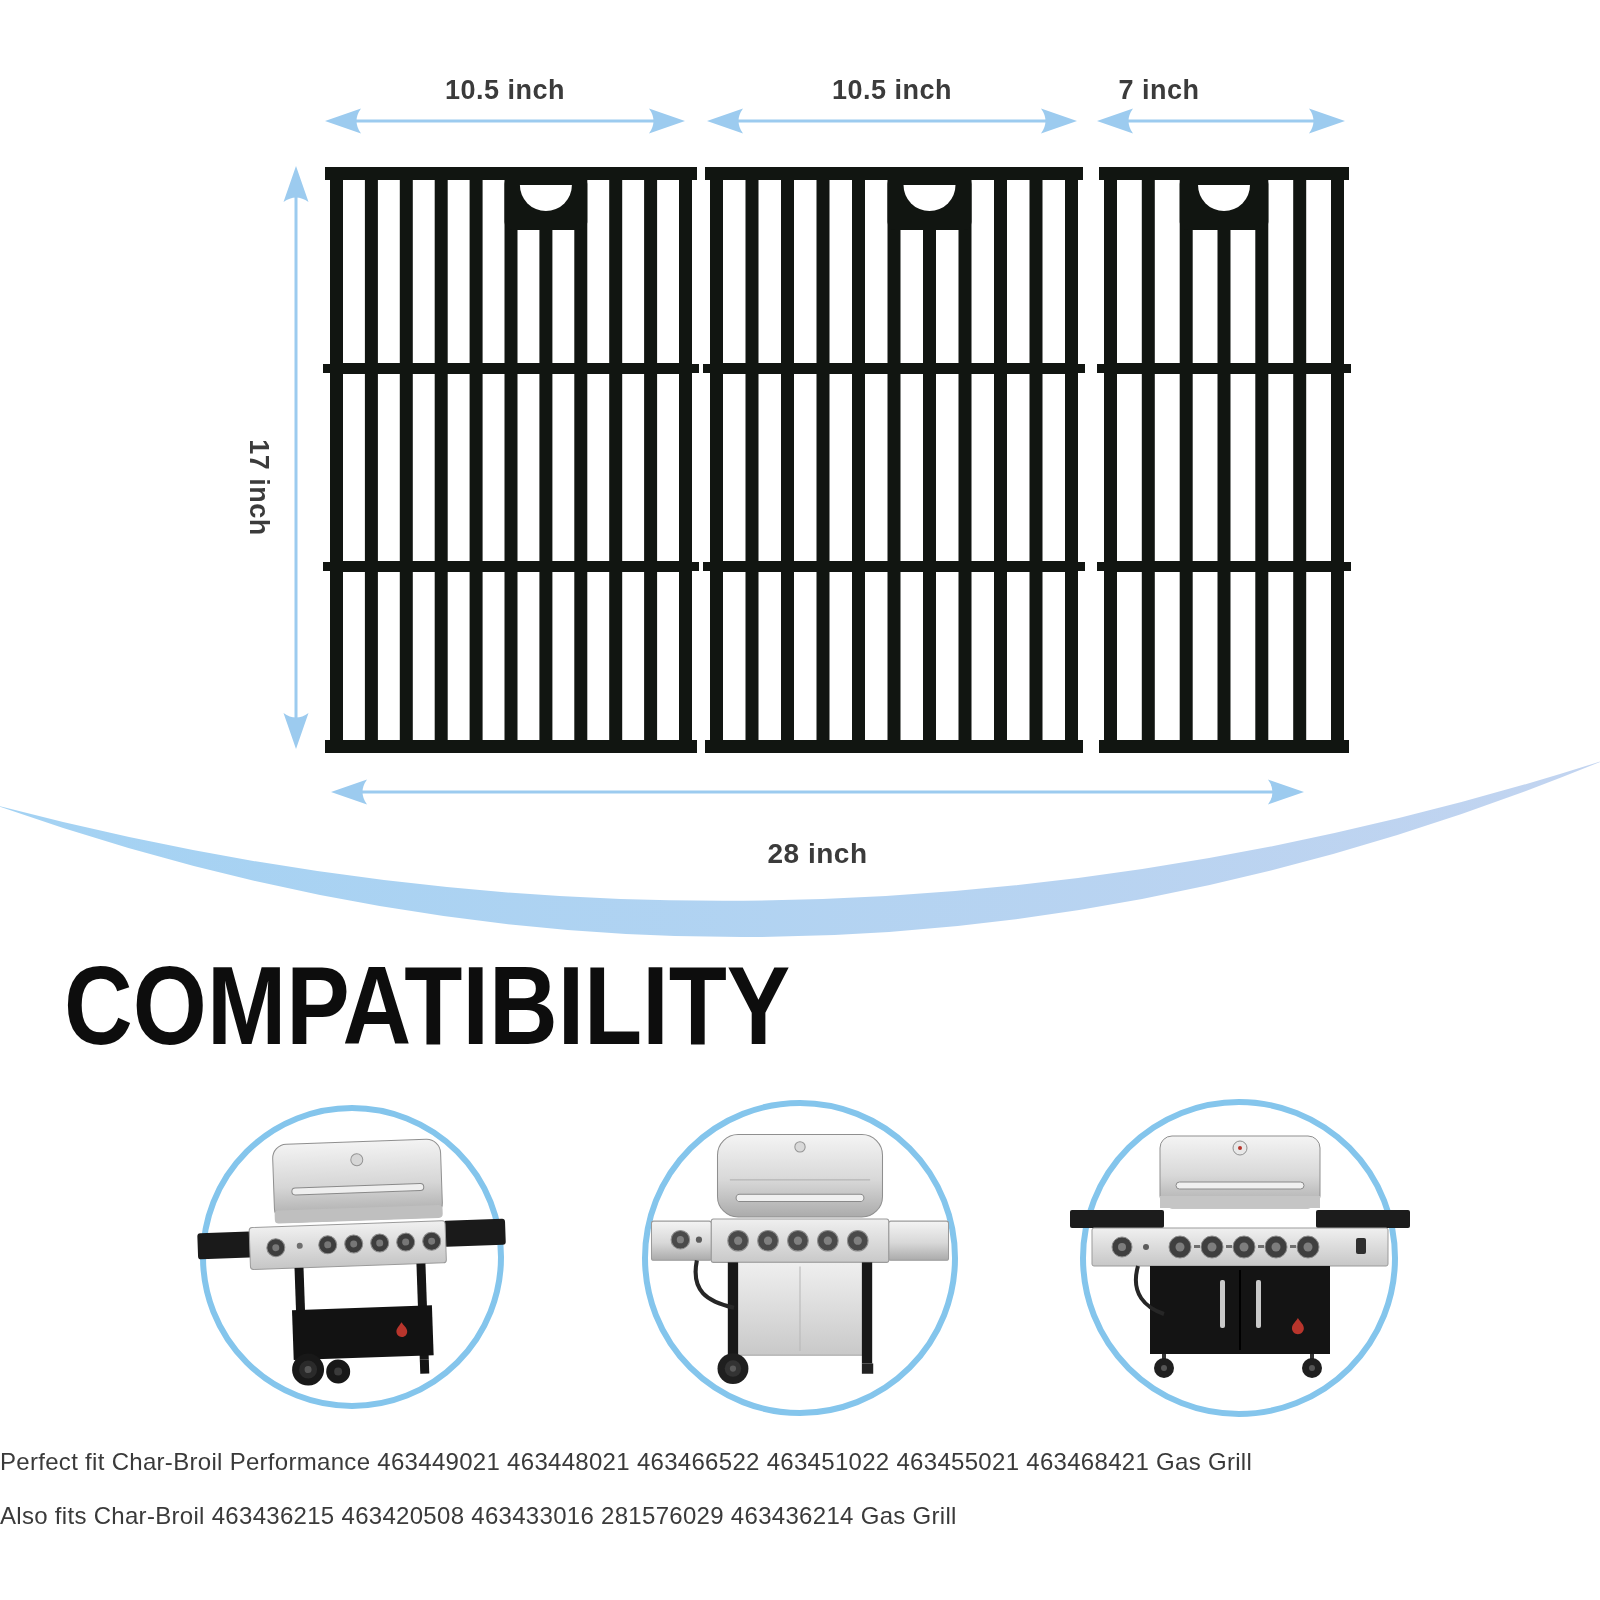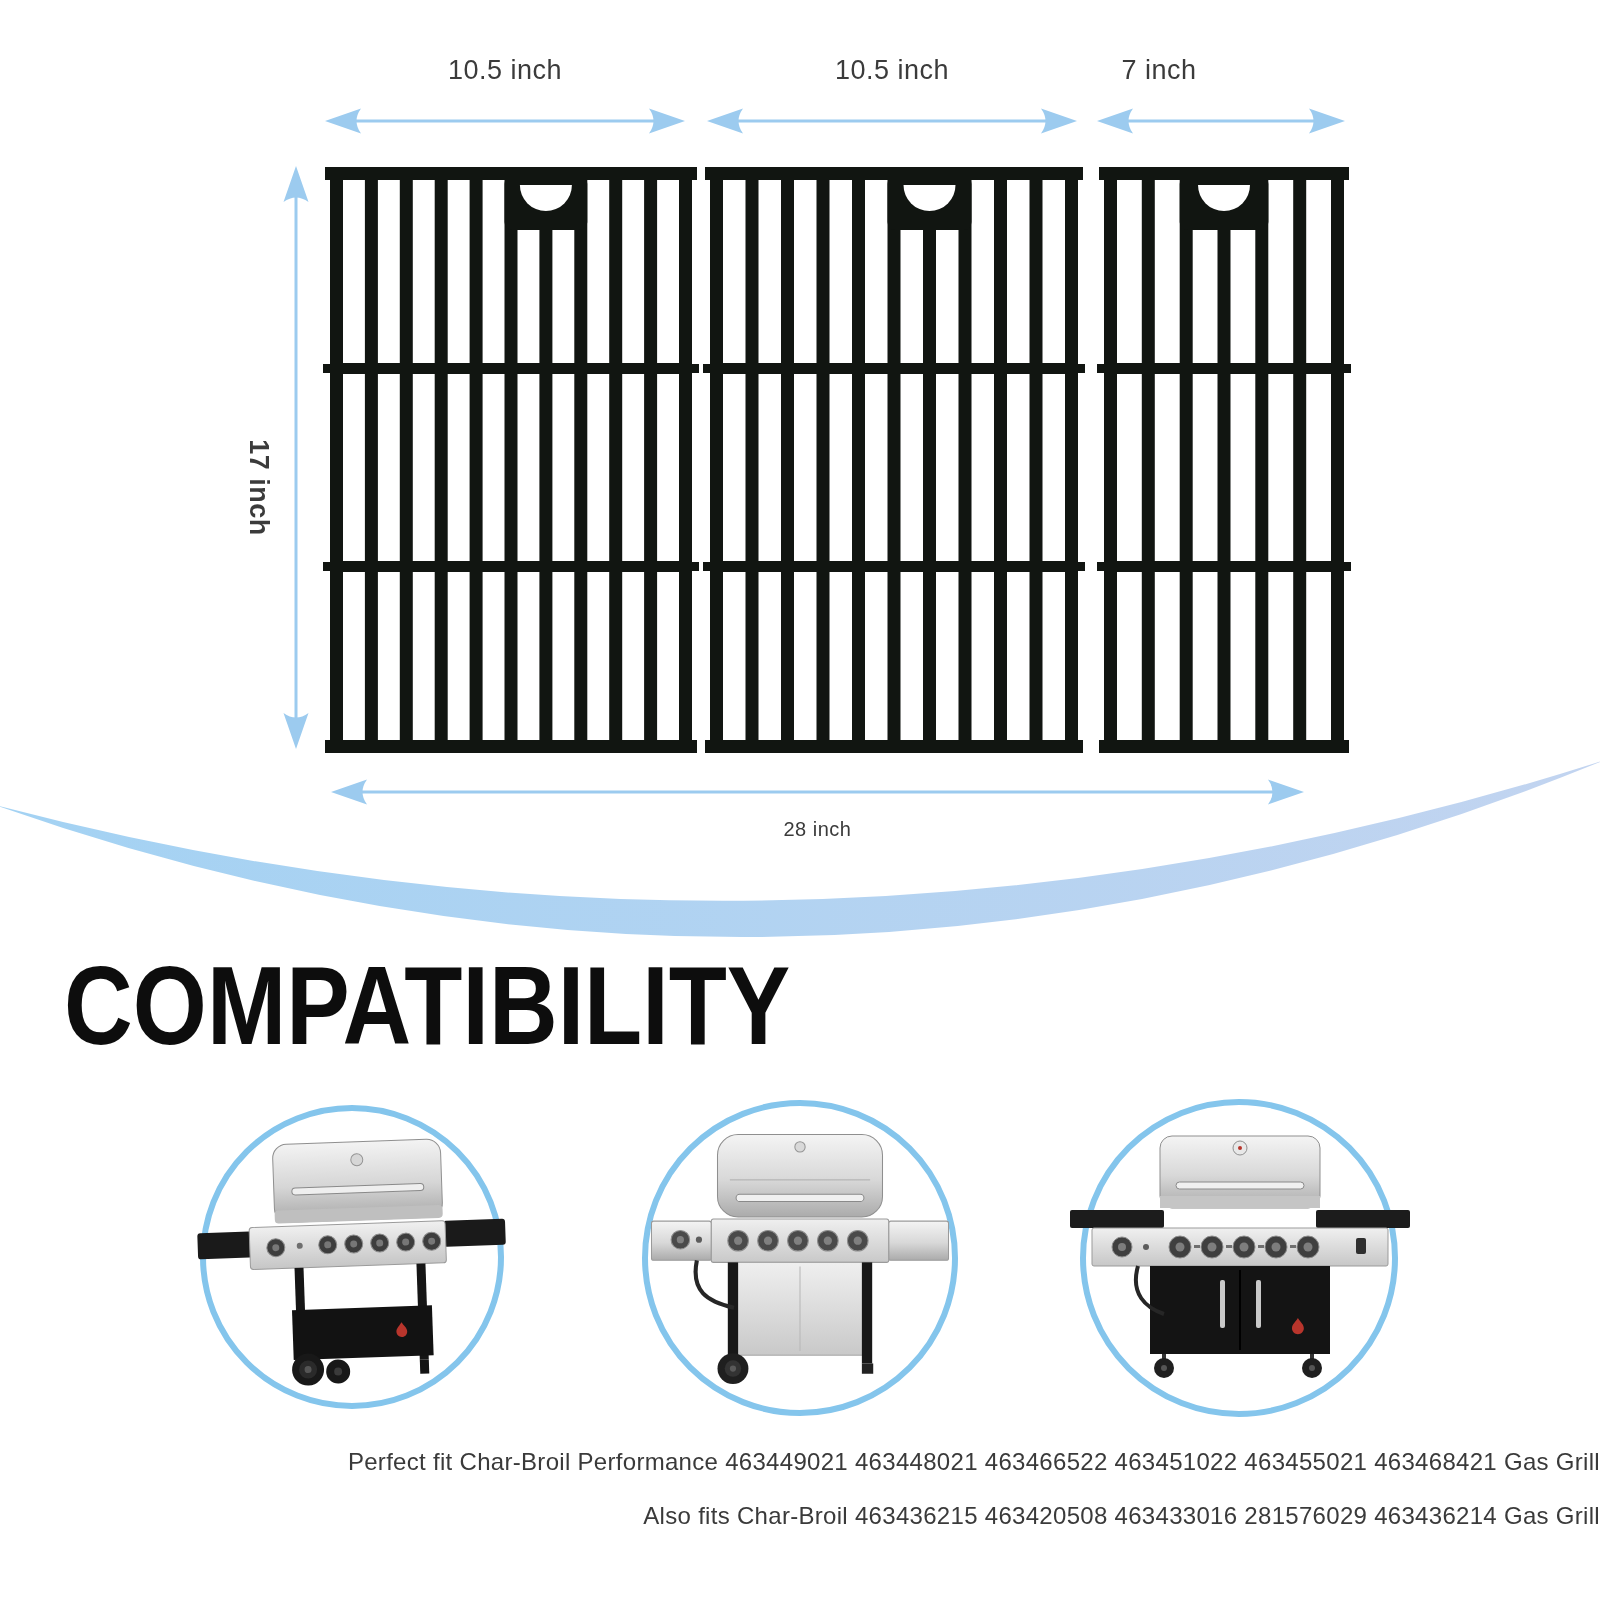--- a/index.html
+++ b/index.html
@@ -1,44 +1,44 @@
 <!DOCTYPE html>
 <html style="--arrow-blue: #9ccbef; --swoosh-left: #a3d2f3; --swoosh-right: #c2d4f0; --ring-blue: #84c5ec; --grate-black: #111511; --label-gray: #3b3b3b; --title-black: #0d0d0d; --footer-gray: #3a3a3a; --flame-red: #b8352c;"><head>
 <meta charset="utf-8">
 <style>
   html,body{margin:0;padding:0;background:#fff;}
   .canvas{
     position:relative;width:1600px;height:1600px;background:#fff;overflow:hidden;
     font-family:"Liberation Sans", sans-serif;
   }
   .dim-label{
-    position:absolute;font-weight:normal;font-size:27px;color:var(--label-gray,#3b3b3b);
-    text-align:center;letter-spacing:.5px;
-  }
-  .dim-label-total{font-size:20px;}
+    position:absolute;font-weight:bold;font-size:27px;color:var(--label-gray,#3b3b3b);
+    text-align:center;letter-spacing:.5px;margin-top:20px;
+  }
+  .dim-label-total{font-size:28px;}
   .dim-label-vertical{
     position:absolute;left:158px;top:472px;width:200px;text-align:center;
     font-weight:bold;font-size:27px;color:var(--label-gray,#3b3b3b);
     transform:rotate(90deg);letter-spacing:.5px;
   }
   .arrow-svg,.grate-svg,.swoosh-svg{position:absolute;overflow:visible;}
   .title{
     position:absolute;left:0;right:0;top:950px;
     color:var(--title-black,#0d0d0d);font-size:112px;font-weight:bold;line-height:1.0;
     white-space:nowrap;
   }
   .title .squeeze{display:inline-block;transform:scaleX(0.85);transform-origin:center;}
   .ring{
     position:absolute;border:6px solid var(--ring-blue,#84c5ec);border-radius:50%;
     box-sizing:border-box;background:#fff;
   }
   .grill{position:absolute;overflow:visible;}
   .flame{fill:var(--flame-red,#b8352c);}
   .footer-line{
-    position:absolute;left:0;right:0;text-align:right;
+    position:absolute;left:0;right:0;text-align:left;
     font-size:24px;color:var(--footer-gray,#3a3a3a);letter-spacing:.3px;
   }
 </style>
 </head>
 <body>
 
 <div class="canvas">
 
   <svg class="swoosh-svg" id="swoosh" style="left:0;top:700px" width="1600" height="400" viewBox="0 0 1600 400">
       <defs>

